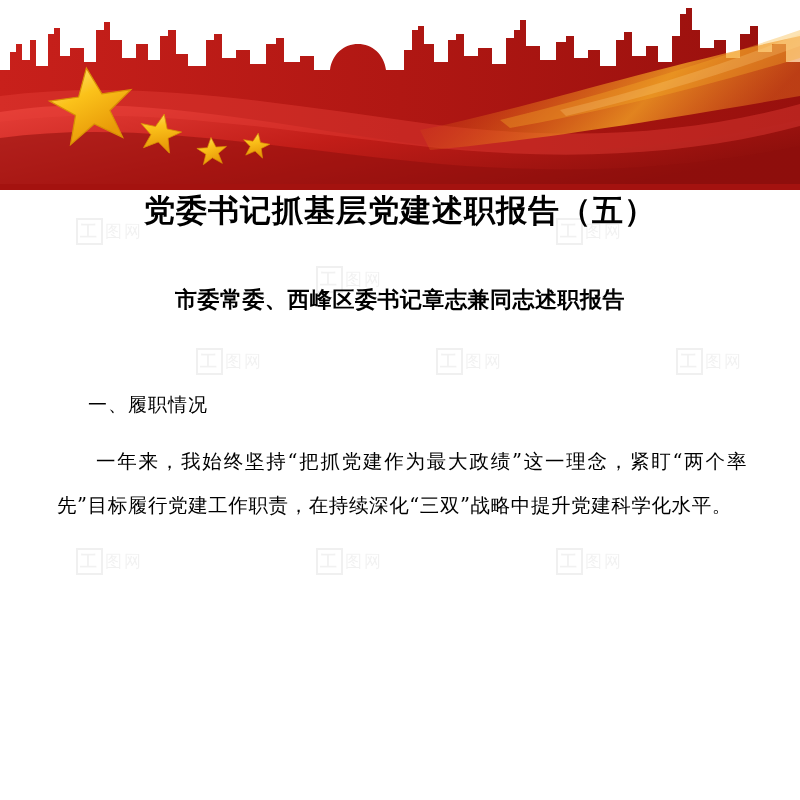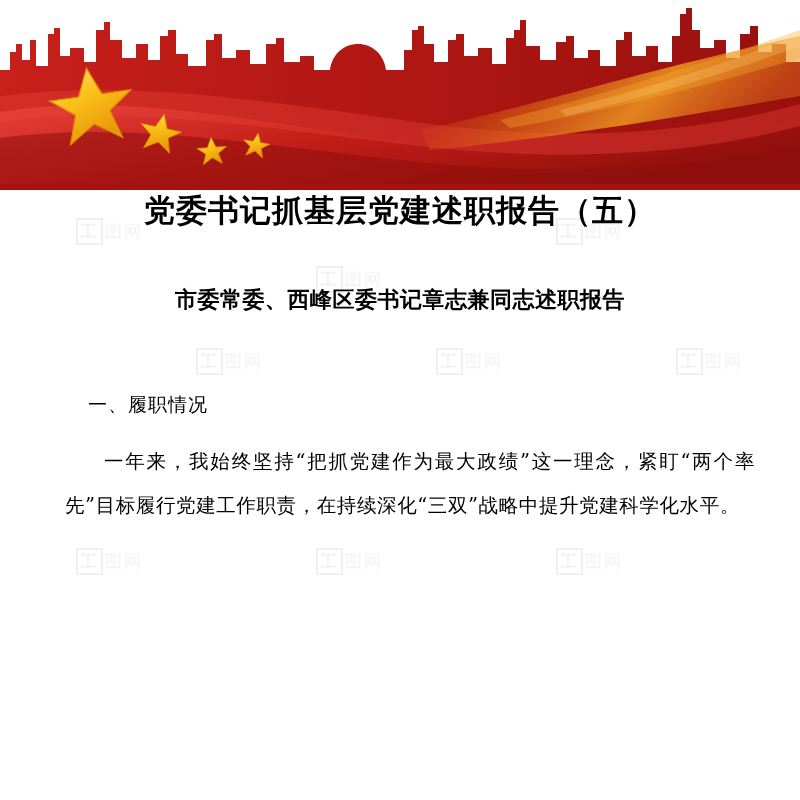--- a/index.html
+++ b/index.html
@@ -79,21 +79,20 @@
     left: 57px;
     top: 440px;
     width: 690px;
     font-size: 19.5px;
     line-height: 44px;
     color: #000000;
     text-indent: 39px;
     letter-spacing: 0.6px;
     text-align: justify;
     font-family: "DejaVu Serif", serif;
-    margin-left: 8px;
   }
 
   
   .wm {
     position: absolute;
     color: rgba(0, 0, 0, 0.055);
     font-size: 17px;
     font-family: "DejaVu Sans", sans-serif;
     letter-spacing: 2px;
     white-space: nowrap;

